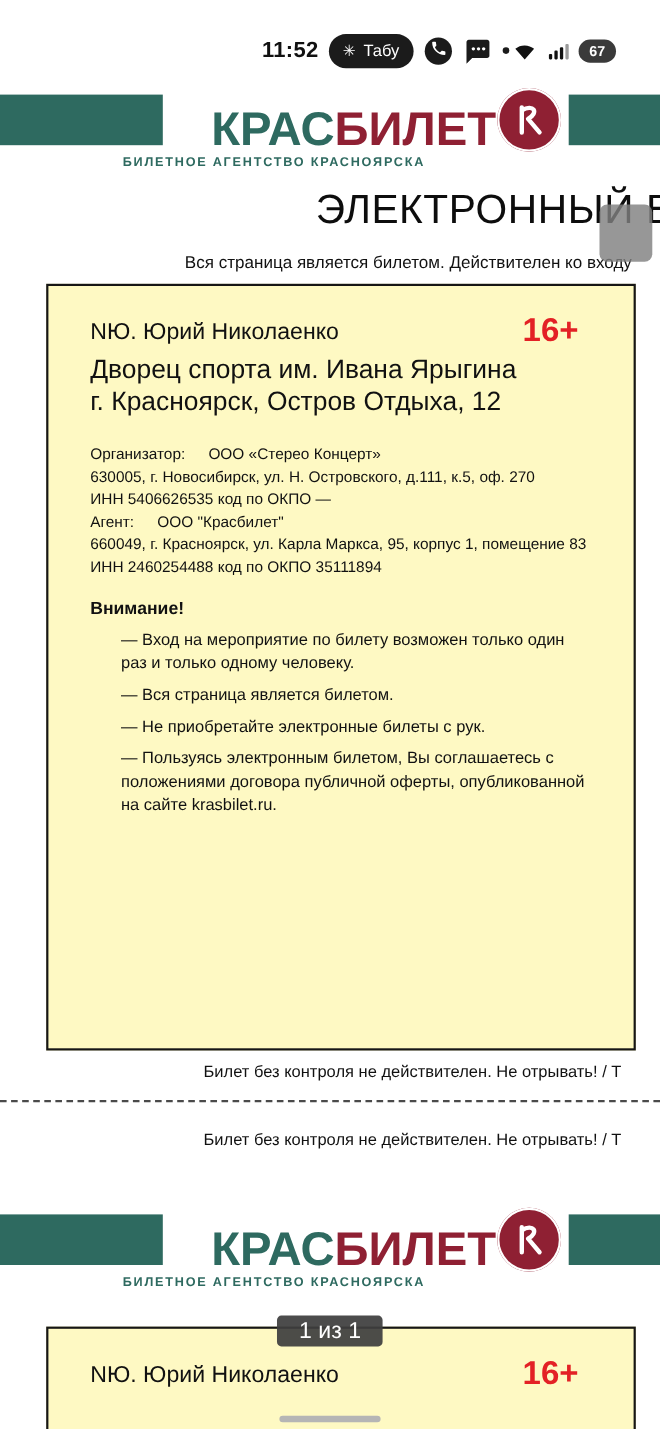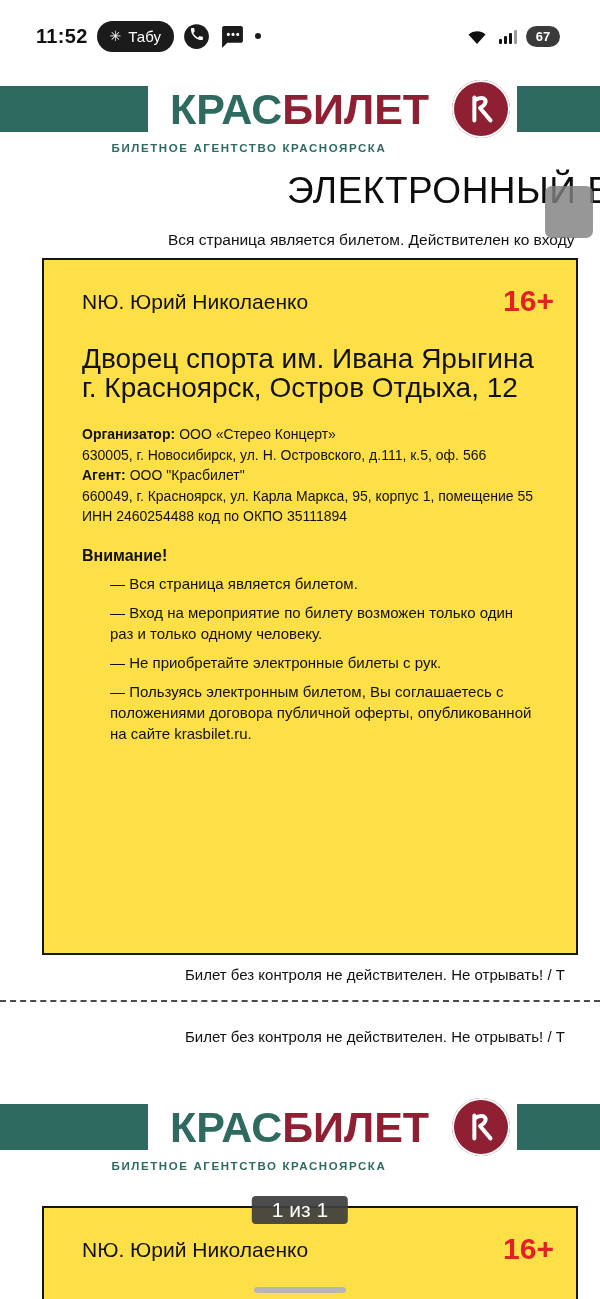--- a/index.html
+++ b/index.html
@@ -4,62 +4,62 @@
 <style>
   *{margin:0;padding:0;box-sizing:border-box}
   html,body{width:600px;height:1299px}
   body{font-family:"Liberation Sans","DejaVu Sans",sans-serif;background:#fff;overflow:hidden;color:#111}
   :root{--teal:#2e6a60;--brand-red:#8f2033;--accent-red:#e32125}
 
   .screen{position:relative;width:600px;height:1299px;background:#fff;overflow:hidden}
   .pdf-viewer{position:absolute;left:0;top:60px;width:600px;height:1239px;z-index:0}
 
   
-  .statusbar{position:absolute;top:6px;left:0;width:600px;height:60px;display:flex;align-items:center;justify-content:space-between;padding:0 40px 0 36px;background:#fff;z-index:50}
+  .statusbar{position:absolute;top:16px;left:0;width:600px;height:60px;display:flex;align-items:center;justify-content:flex-end;padding:0 40px 0 36px;background:#fff;z-index:50}
   .sb-left{display:flex;align-items:center;gap:9px}
   .sb-time{font-size:20px;font-weight:700;letter-spacing:.3px}
   .sb-pill{display:flex;align-items:center;gap:7px;background:#1b1b1b;color:#fff;border-radius:16px;height:31px;padding:0 13px;font-size:15px}
   .sb-pill .glyph{font-size:14px;line-height:1}
   .sb-ico{width:27px;height:27px;display:flex;align-items:center;justify-content:center}
   .sb-dot{width:6px;height:6px;border-radius:50%;background:#1b1b1b}
   .sb-right{display:flex;align-items:center;gap:9px}
   .sig{display:flex;align-items:flex-end;gap:2px;height:15px}
   .sig i{width:3px;background:#111;border-radius:1px;display:block}
   .sig i:nth-child(1){height:5px}.sig i:nth-child(2){height:8px}
   .sig i:nth-child(3){height:11px}.sig i:nth-child(4){height:14px;background:#9a9a9a}
   .batt{min-width:34px;height:21px;border-radius:11px;background:#3a3a3a;color:#fff;font-size:13px;display:flex;align-items:center;justify-content:center;padding:0 7px;font-weight:700}
 
   
   .brand-header{position:absolute;left:0;width:600px;height:100px;z-index:2}
   .bar{position:absolute;top:8px;height:46px;background:var(--teal)}
   .bar.left{left:0;width:148px}
   .bar.right{left:517px;width:83px}
-  .logo-row{position:absolute;left:170px;top:0;height:62px;display:flex;align-items:center}
+  .logo-row{position:absolute;left:192px;top:0;height:62px;display:flex;align-items:flex-end}
   .logo-text{font-size:43px;font-weight:700;line-height:1;white-space:nowrap}
   .logo-kras{color:var(--teal)}
   .logo-bilet{color:var(--brand-red)}
   .logo-circle{position:absolute;left:452px;top:2px;width:58px;height:58px;border-radius:50%;background:var(--brand-red);display:flex;align-items:center;justify-content:center;box-shadow:0 0 0 2px #fff inset}
   .tagline{position:absolute;left:0;width:476px;top:64px;text-align:center;color:var(--teal);font-size:11.5px;font-weight:700;letter-spacing:1.6px;padding-left:22px;white-space:nowrap}
 
   
   .doc-heading{position:absolute;left:287px;top:170px;font-size:37px;letter-spacing:.5px;white-space:nowrap;color:#0d0d0d;z-index:3}
   .page-note{position:absolute;left:168px;top:231px;font-size:15.5px;white-space:nowrap;z-index:3}
   .scroll-thumb{position:absolute;left:545px;top:186px;width:48px;height:52px;border-radius:7px;background:rgba(128,128,128,.82);z-index:30}
 
-  .tbox{position:absolute;left:42px;width:536px;border:2px solid #161616;background:#fde047;z-index:4}
+  .tbox{position:absolute;left:42px;width:536px;border:2px solid #161616;background:#fef9c3;z-index:4}
   #tbox1{top:258px;height:697px;padding:26px 20px 0 38px}
   #tbox2{top:1206px;height:200px;padding:26px 20px 0 38px}
 
   .trow{display:flex;justify-content:space-between;align-items:flex-start}
   .holder{font-size:21px;padding-top:4px}
-  .age{font-size:30px;font-weight:700;color:var(--accent-red);margin-right:2px;line-height:1}
+  .age{font-size:30px;font-weight:700;color:var(--accent-red);margin-right:30px;line-height:1}
   .dt{margin-top:30px;font-size:26px}
-  .venue{margin-top:28px;font-size:28px;line-height:29px}
+  .venue{margin-top:6px;font-size:24px;line-height:29px}
   .org{margin-top:22px;font-size:14px;line-height:20.5px;max-width:452px}
-  .b{font-weight:700;margin-right:4px}
+  .b{font-weight:400;margin-right:21px}
   .attention{margin-top:20px;font-size:16px;font-weight:700}
   .notes{margin-top:4px;padding-left:28px;max-width:458px}
   .note{margin-top:8px;font-size:15px;line-height:21px;max-width:430px}
 
   .tear{position:absolute;left:185px;font-size:15px;white-space:nowrap;z-index:3}
   #tear1{top:966px}
   #tear2{top:1028px}
   .dashline{position:absolute;left:0;width:600px;top:1000px;border-top:2px dashed #4a4a4a;z-index:3}
 
   .toast{position:absolute;left:50%;transform:translateX(-50%);top:1196px;background:rgba(62,62,62,.93);color:#fff;font-size:21px;padding:2px 20px;border-radius:4px;white-space:nowrap;z-index:40}
@@ -134,29 +134,30 @@
     <div class="trow">
       <span class="holder">NЮ. Юрий Николаенко</span>
       <span class="age">16+</span>
     </div>
     <div class="venue">
       <div>Дворец спорта им. Ивана Ярыгина</div>
       <div>г. Красноярск, Остров Отдыха, 12</div>
     </div>
     <div class="org">
       <div><span class="b">Организатор:</span><span>ООО «Стерео Концерт»</span></div>
-      <div>630005, г. Новосибирск, ул. Н. Островского, д.111, к.5, оф. 566</div>
+      <div>630005, г. Новосибирск, ул. Н. Островского, д.111, к.5, оф. 270</div>
+      <div>ИНН 5406626535 код по ОКПО —</div>
       <div><span class="b">Агент:</span><span>ООО "Красбилет"</span></div>
-      <div>660049, г. Красноярск, ул. Карла Маркса, 95, корпус 1, помещение 55</div>
+      <div>660049, г. Красноярск, ул. Карла Маркса, 95, корпус 1, помещение 83</div>
       <div>ИНН 2460254488 код по ОКПО 35111894</div>
     </div>
     <div class="attention">Внимание!</div>
     <div class="notes">
+      <div class="note">— Вход на мероприятие по билету возможен только один раз и только одному человеку.</div>
       <div class="note">— Вся страница является билетом.</div>
-      <div class="note">— Вход на мероприятие по билету возможен только один раз и только одному человеку.</div>
       <div class="note">— Не приобретайте электронные билеты с рук.</div>
       <div class="note">— Пользуясь электронным билетом, Вы соглашаетесь с положениями договора публичной оферты, опубликованной на сайте krasbilet.ru.</div>
     </div>
   </div>
 
   <div class="tear" id="tear1">Билет без контроля не действителен. Не отрывать! / Т</div>
   <div class="dashline"></div>
   <div class="tear" id="tear2">Билет без контроля не действителен. Не отрывать! / Т</div>
 
   <div class="brand-header" id="header2" style="top:1096px">

